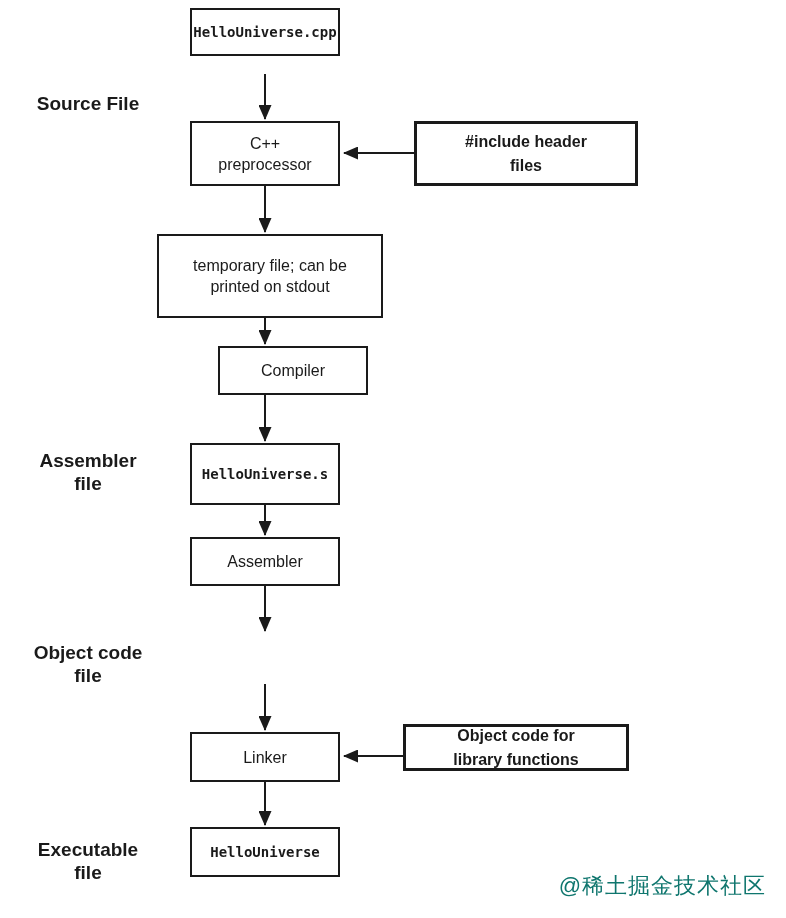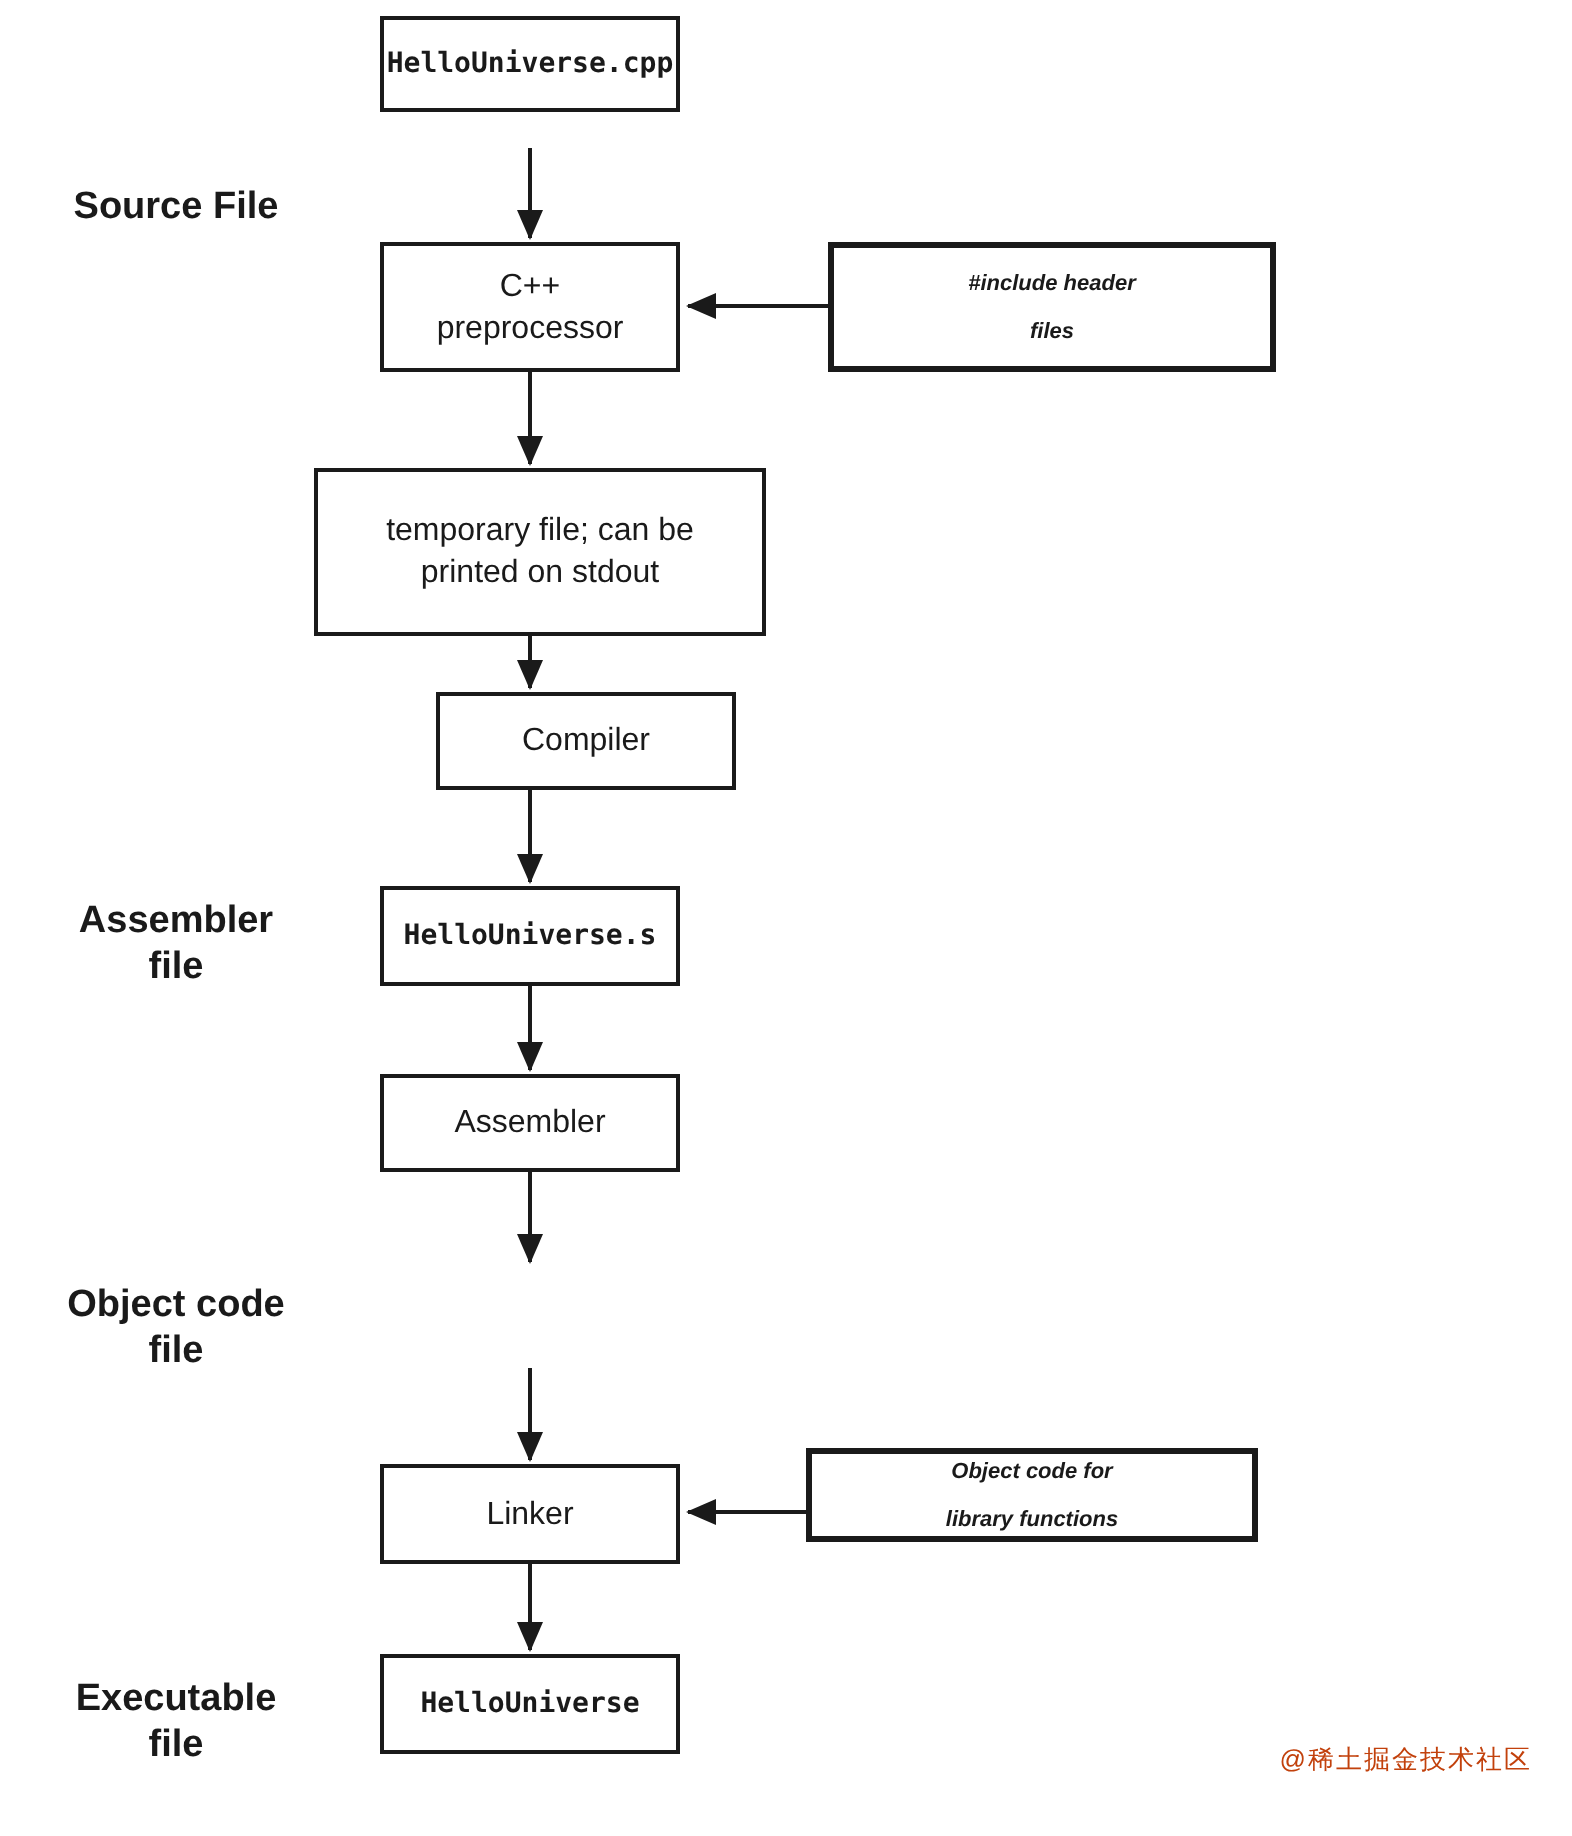--- a/index.html
+++ b/index.html
@@ -32,39 +32,38 @@
     line-height: 21px;
   }
   .box.mono {
     font-family: "DejaVu Sans Mono", monospace;
     font-weight: bold;
     font-size: 14px;
   }
   .box.thick {
     border-width: 3px;
     font-weight: bold;
-    font-size: 11px;
+    font-size: 16px;
     line-height: 24px;
-    font-style: italic;
   }
   .side-label {
     position: absolute;
     width: 160px;
     text-align: center;
     font-weight: bold;
     font-size: 19px;
     line-height: 23px;
     white-space: pre-line;
   }
   .watermark {
     position: absolute;
     right: 20px;
     top: 871px;
-    font-size: 13px;
-    color: #c2410c;
+    font-size: 22px;
+    color: #0f766e;
     letter-spacing: 1px;
   }
 </style>
 </head>
 <body>
 
 <div class="canvas">
 
   <svg class="arrow-layer" viewBox="0 0 786 918" xmlns="http://www.w3.org/2000/svg">
     <defs>
@@ -87,21 +86,21 @@
   <div class="box mono" style="left:190px; top:8px;  width:150px; height:48px;">HelloUniverse.cpp</div>
 
   <div class="box" style="left:190px; top:121px; width:150px; height:65px;">C++
 preprocessor</div>
 
   <div class="box" style="left:157px; top:234px; width:226px; height:84px;">temporary file; can be
 printed on stdout</div>
 
   <div class="box" style="left:190px; top:346px; width:150px; height:49px;margin-left:28px;">Compiler</div>
 
-  <div class="box mono" style="left:190px; top:443px; width:150px; height:50px;">HelloUniverse.s</div>
+  <div class="box mono" style="left:190px; top:443px; width:150px; height:62px;">HelloUniverse.s</div>
 
   <div class="box" style="left:190px; top:537px; width:150px; height:49px;">Assembler</div>
 
 
   <div class="box mono" style="left:190px; top:827px; width:150px; height:50px;">HelloUniverse</div>
 
   <div class="box" style="left:190px; top:732px; width:150px; height:50px;">Linker</div>
 
   <div class="box thick" style="left:414px; top:121px; width:224px; height:65px;">#include header
 files</div>

